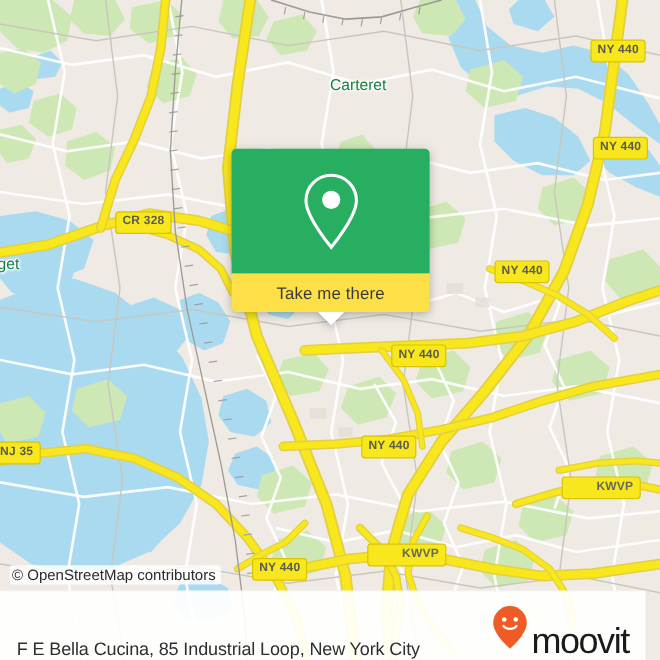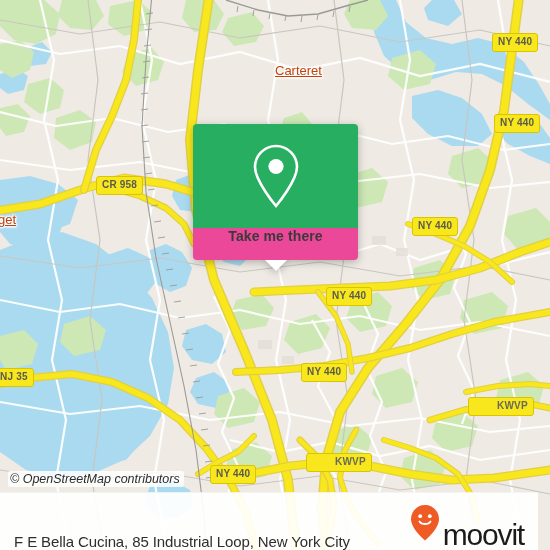--- a/index.html
+++ b/index.html
@@ -31,62 +31,59 @@
     letter-spacing:.2px;
     white-space:nowrap;
     box-sizing:border-box;
     text-align:right;
   }
   .shield.kw{color:#6a6a58;padding-left:28px;}
 
   
   .place{
     position:absolute;
-    color:#c2410c;
+    color:#15803d;
     font-size:13px;
     white-space:nowrap;
     text-shadow:
       1px 0 2px #fff, -1px 0 2px #fff, 0 1px 2px #fff, 0 -1px 2px #fff,
       1px 1px 2px #fff, -1px -1px 2px #fff;
-    text-decoration: underline;
   }
 
   
   #osm-credit{
     position:absolute;
     left:8px;top:471px;
     font-size:12.5px;
     color:#2b2b2b;
     background:rgba(255,255,255,.82);
     padding:1px 4px 1px 2px;
     border-radius:2px;
     white-space:nowrap;
-    font-style:italic;
   }
 
   
   #popup{
     position:absolute;
     left:193px;top:124px;
     width:165px;
     filter:drop-shadow(0 2px 4px rgba(0,0,0,.28));
   }
   #popup-head{
     background:#27ae60;
     height:104px;
     border-radius:4px 4px 0 0;
     display:flex;align-items:center;justify-content:center;
   }
   #popup-body{
-    background:#ec4899;
+    background:#fde047;
     height:32px;
     border-radius:0 0 4px 4px;
-    display:flex;align-items:flex-start;justify-content:center;
+    display:flex;align-items:center;justify-content:center;
     position:relative;
-    font-weight:bold;
   }
   #popup-label{
     font-size:14px;
     color:#3a3a3a;
     letter-spacing:.1px;
   }
   #popup-tail{
     position:absolute;
     left:50%;margin-left:-11px;
     bottom:-11px;
@@ -342,21 +339,21 @@
         </g>
 
       </g>
     </svg>
 
     <div class="place" style="left:275px;top:63px;">Carteret</div>
     <div class="place" style="left:-2px;top:212px;">get</div>
 
     <div class="shield" style="left:492px;top:33px;">NY 440</div>
     <div class="shield" style="left:494px;top:114px;">NY 440</div>
-    <div class="shield" style="left:96px;top:176px;">CR 958</div>
+    <div class="shield" style="left:96px;top:176px;">CR 328</div>
     <div class="shield" style="left:412px;top:217px;">NY 440</div>
     <div class="shield" style="left:326px;top:287px;">NY 440</div>
     <div class="shield" style="left:-6px;top:368px;">NJ 35</div>
     <div class="shield" style="left:301px;top:363px;">NY 440</div>
     <div class="shield kw" style="left:468px;top:397px;">KWVP</div>
     <div class="shield kw" style="left:306px;top:453px;">KWVP</div>
     <div class="shield" style="left:210px;top:465px;">NY 440</div>
 
     <div id="osm-credit">© OpenStreetMap contributors</div>
   </div>

